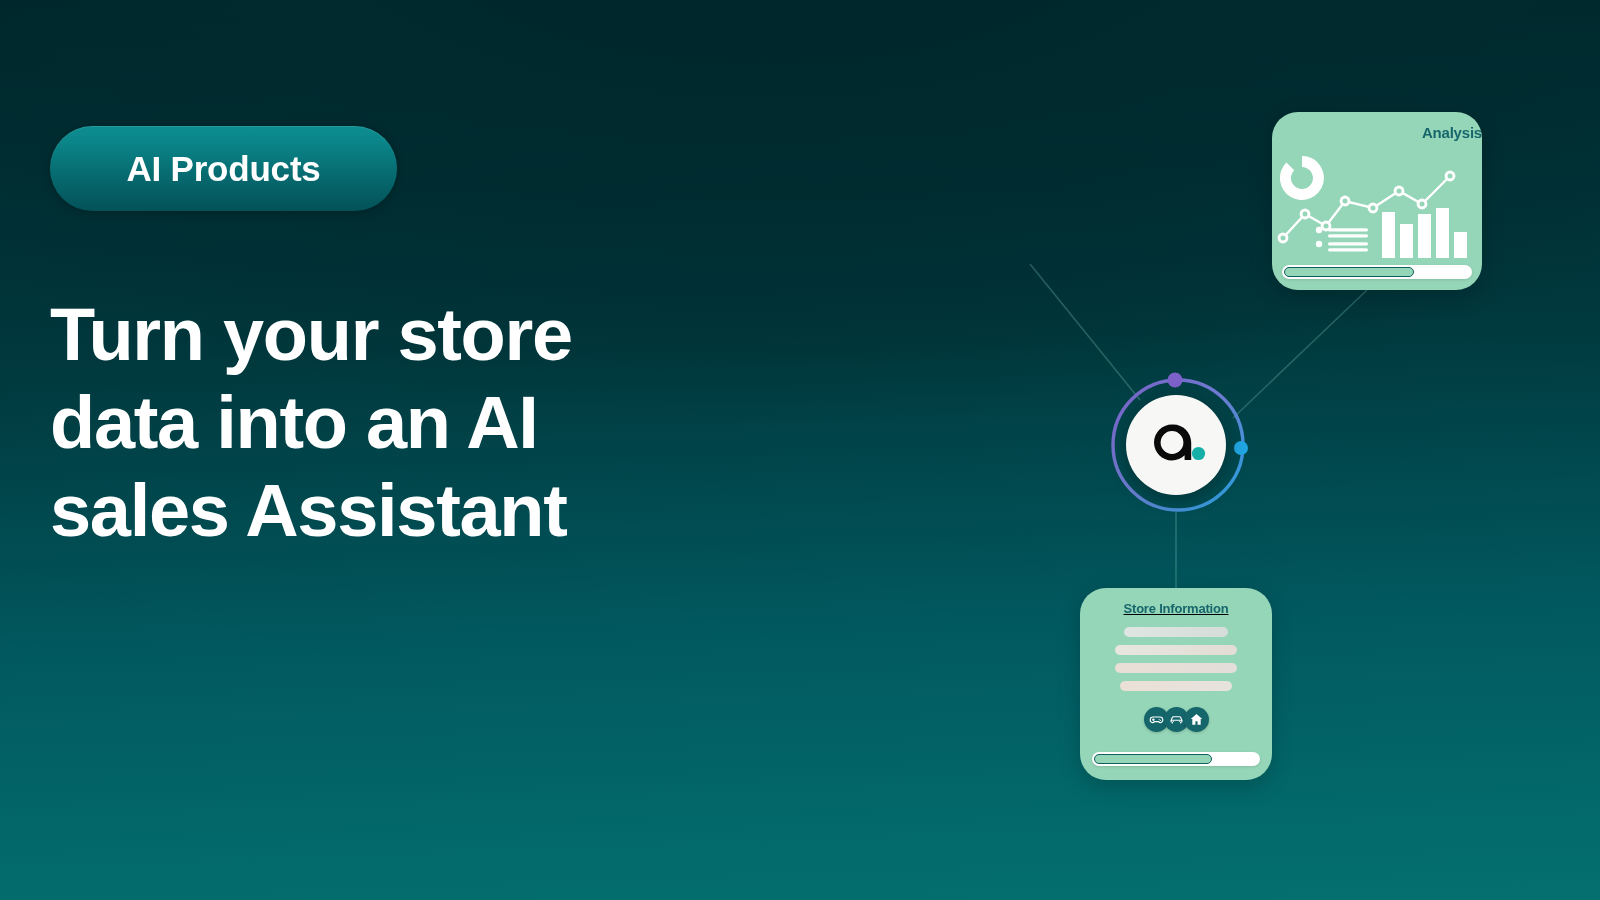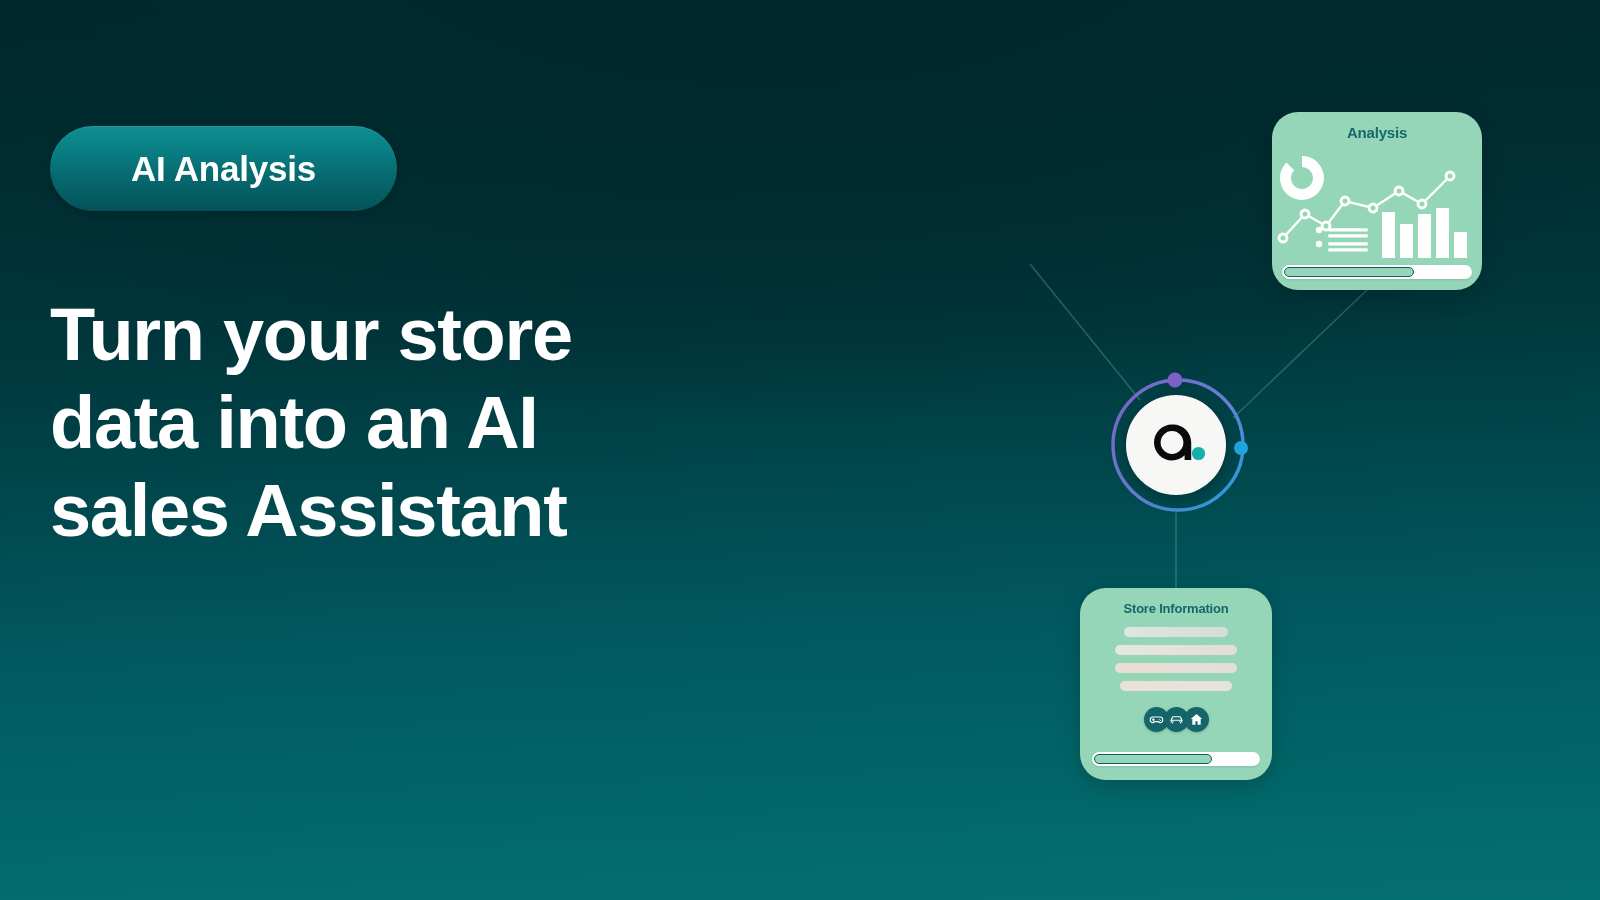--- a/index.html
+++ b/index.html
@@ -85,25 +85,25 @@
       radial-gradient(circle at 42% 30%, #b9bec1 0%, #8d9396 38%, #5c6265 70%, #3b4043 100%);
   }
   .thumb.t3::after {
     content:""; position:absolute; left:10px; top:22px; width:37px; height:16px;
     background:linear-gradient(180deg,#2a2e30 0%,#121415 100%);
     border-radius:9px;
   }
 
   
   #card-analysis { left:1272px; top:112px; width:210px; height:178px; }
-  #card-analysis .card-title { font-size:15px; margin-top:12px; }
+  #card-analysis .card-title { font-size:15px; margin-top:12px;text-align:right; }
   .analysis-art { position:absolute; left:0; top:34px; width:210px; height:112px; }
 
   
-  #card-store { left:1080px; top:588px; width:192px; height:192px; }
+  #card-store { left:1080px; top:588px; width:192px; height:192px;text-decoration:underline; }
   #card-store .card-title { font-size:13px; margin-top:13px; }
   .skel { margin:0 auto; border-radius:7px; height:10px; }
   .skel.s1 { width:104px; margin-top:11px; background:linear-gradient(90deg,#dfe5e0,#d6dcd7); }
   .skel.s2 { width:122px; margin-top:8px; background:linear-gradient(90deg,#e7e7df,#e2ddd5); }
   .skel.s3 { width:122px; margin-top:8px; background:linear-gradient(90deg,#eadfd6,#e3ded9); }
   .skel.s4 { width:112px; margin-top:8px; background:linear-gradient(90deg,#ebe0d6,#e6e3dd); }
 
   .store-icons { display:flex; justify-content:center; gap:-6px; margin-top:16px; }
   .ico {
     width:25px; height:25px; border-radius:50%;
@@ -136,21 +136,21 @@
   }
   .orbit-svg { position:absolute; left:-12px; top:-14px; width:160px; height:160px; }
 </style>
 </head>
 <body>
 
 <div id="stage">
 
   <div class="left">
     <div class="pill">
-      <span class="pill-label">AI Analysis</span>
+      <span class="pill-label">AI Products</span>
     </div>
     <h1 class="headline">Turn your store data into an AI sales Assistant</h1>
   </div>
 
   <svg class="edges" viewBox="0 0 1600 900" xmlns="http://www.w3.org/2000/svg">
     <line x1="1030" y1="264" x2="1140" y2="400" stroke="#7fc7b8" stroke-opacity="0.30" stroke-width="1.6"></line>
     <line x1="1367" y1="290" x2="1233" y2="418" stroke="#7fc7b8" stroke-opacity="0.30" stroke-width="1.6"></line>
     <line x1="1176" y1="512" x2="1176" y2="590" stroke="#7fc7b8" stroke-opacity="0.30" stroke-width="1.6"></line>
   </svg>
 

